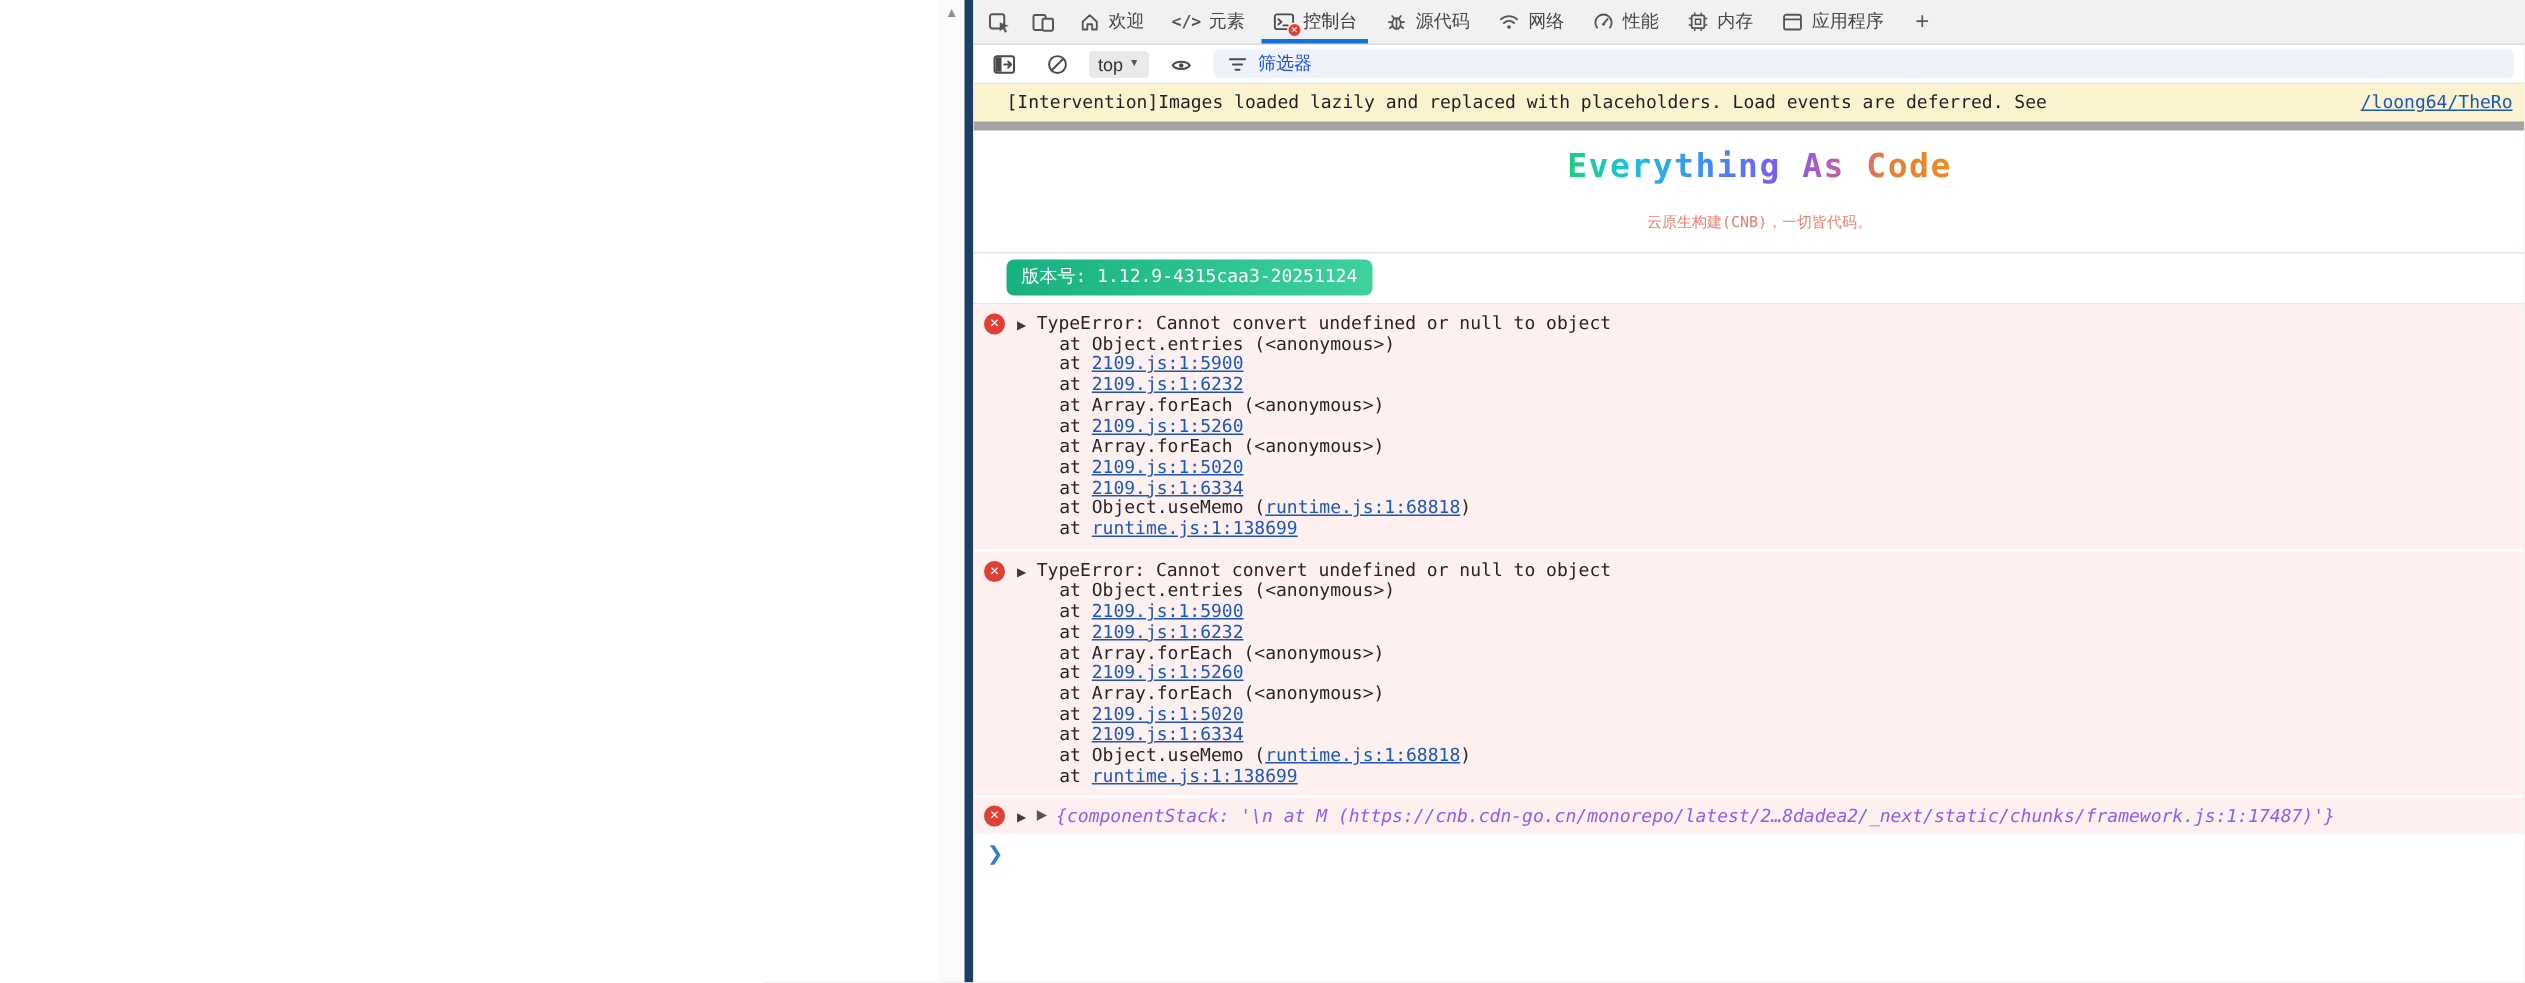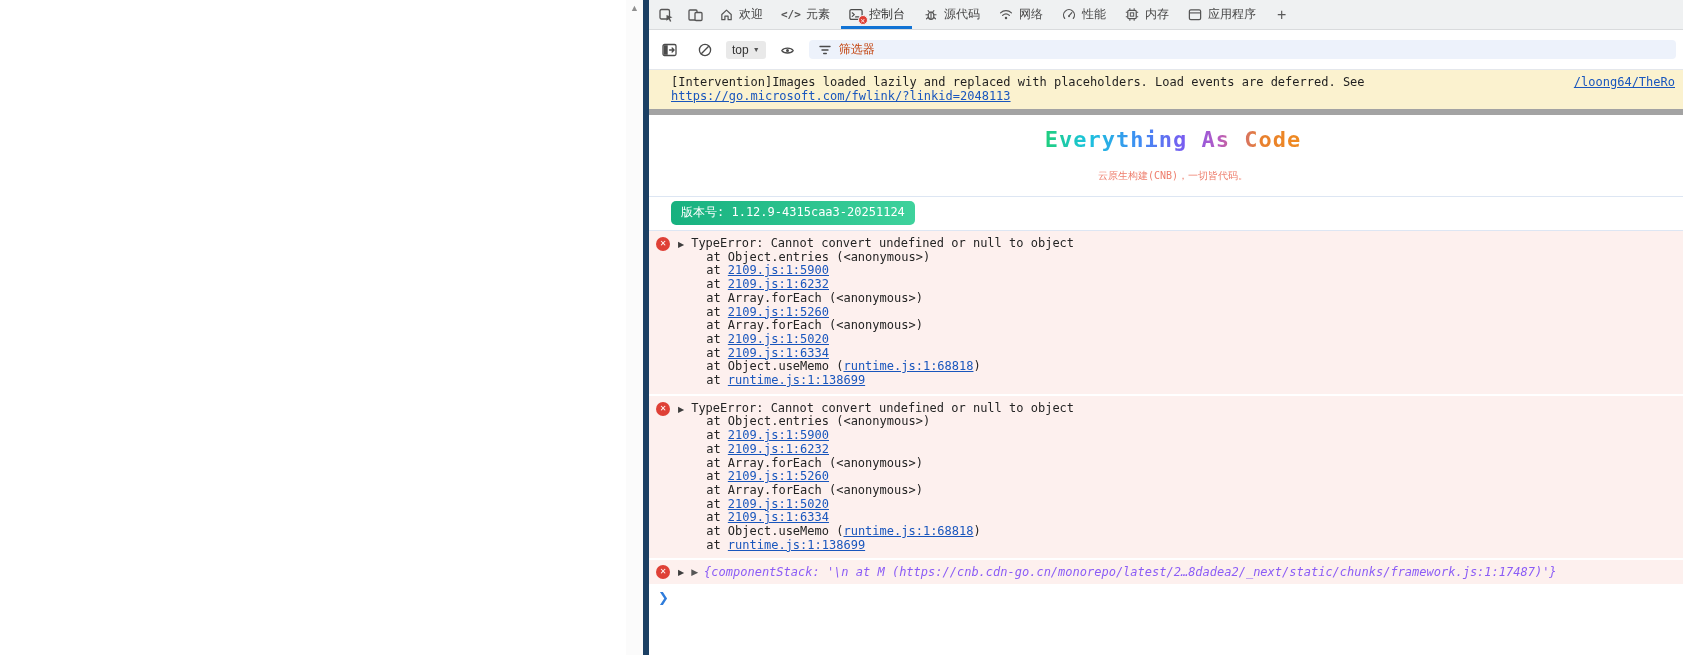--- a/index.html
+++ b/index.html
@@ -23,25 +23,25 @@
   .tab { position:relative; display:flex; align-items:center; gap:5px; padding:0 9px; font-size:12px; color:#474747; cursor:pointer; white-space:nowrap; }
   .tab.active { color:#333; }
   .tab.active::after { content:""; position:absolute; left:2px; right:2px; bottom:0; height:3px; background:var(--accent_blue,#1173d4); }
   .tab svg, .tool-ic svg { display:block; }
   .tab .txt-ic { font-family:"DejaVu Sans Mono",monospace; font-size:11px; font-weight:bold; color:#555; }
   .icon-wrap { position:relative; display:flex; }
   .err-badge { position:absolute; right:-4px; bottom:-3px; width:10px; height:10px; border-radius:50%; background:var(--error_red,#df4036); color:#fff; font-size:6px; line-height:10px; text-align:center; border:1px solid #eff1f2; }
   .plus-tab { font-size:16px; color:#5a5a5a; padding:0 12px; display:flex; align-items:center; cursor:pointer; }
 
   
-  .toolbar { height:40px; background:#ffffff; border-bottom:1px solid #e4e7ec; display:flex; align-items:center; gap:7px; padding:0 5px 0 6px; flex:0 0 auto; }
+  .toolbar { height:26px; background:#ffffff; border-bottom:1px solid #e4e7ec; display:flex; align-items:center; gap:7px; padding:0 5px 0 6px; flex:0 0 auto; }
   .ctx-btn { display:flex; align-items:center; gap:4px; background:#e9e9e9; border-radius:3px; padding:2px 6px; font-size:12px; color:#333; cursor:pointer; }
   .ctx-btn .caret { font-size:7px; color:#555; }
   .filter-box { flex:1; height:19px; background:#edf2fb; border-radius:4px; display:flex; align-items:center; gap:7px; padding:0 9px; margin-right:2px; cursor:text; }
-  .filter-box .ph { font-size:12px; color:#c2410c;text-align:center; }
+  .filter-box .ph { font-size:12px; color:#1d4ed8;text-align:center; }
 
   
   .console { flex:1; overflow:hidden; font-family:"DejaVu Sans Mono","Liberation Mono",monospace; font-size:12px; background:#fff; }
 
   .warn-row { background:var(--warning_bg,#fbf2cf); padding:5px 8px 6px 22px; line-height:14px; color:#1f1f1f; border-bottom:6px solid #a3a3a3; }
   .warn-line1 { display:flex; }
   .warn-line1 .wtext { flex:1; }
   .clink { color:var(--link_blue,#1956bd); text-decoration:underline; cursor:pointer; }
   .src-link { white-space:nowrap; }
 
@@ -210,21 +210,20 @@
       </span>
     </div>
 
     <div class="console">
 
       <div class="warn-row">
         <div class="warn-line1">
           <span class="wtext">[Intervention]Images loaded lazily and replaced with placeholders. Load events are deferred. See</span>
           <span class="clink src-link">/loong64/TheRo</span>
         </div>
-        <div><span class="clink">https://go.microsoft.com/fwlink/?linkid=2048113</span></div>
       </div>
 
       <div class="log-row banner-row">
         <span class="banner-title">Everything As Code</span>
         <div class="banner-sub">云原生构建(CNB)，一切皆代码。</div>
       </div>
 
       <div class="log-row badge-row">
         <span class="badge">版本号: 1.12.9-4315caa3-20251124</span>
       </div>

